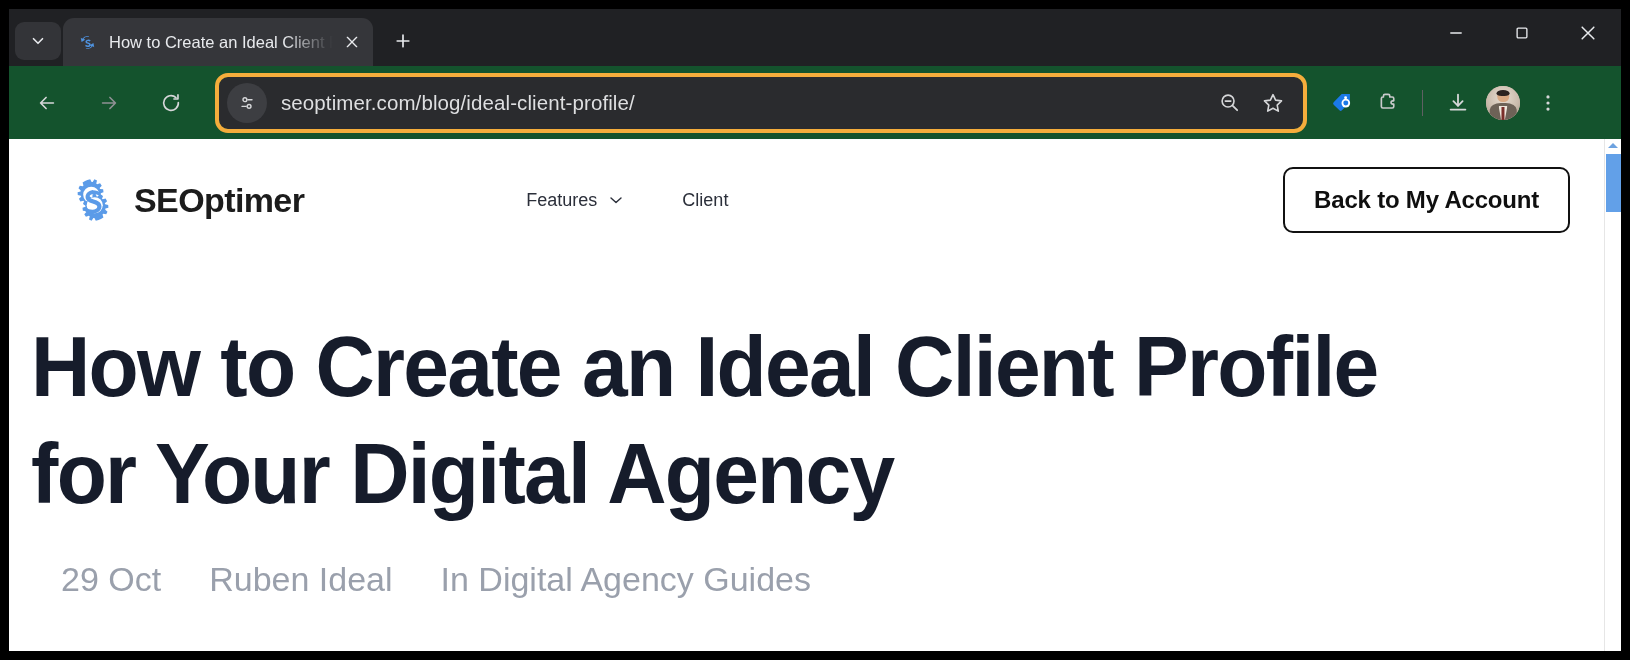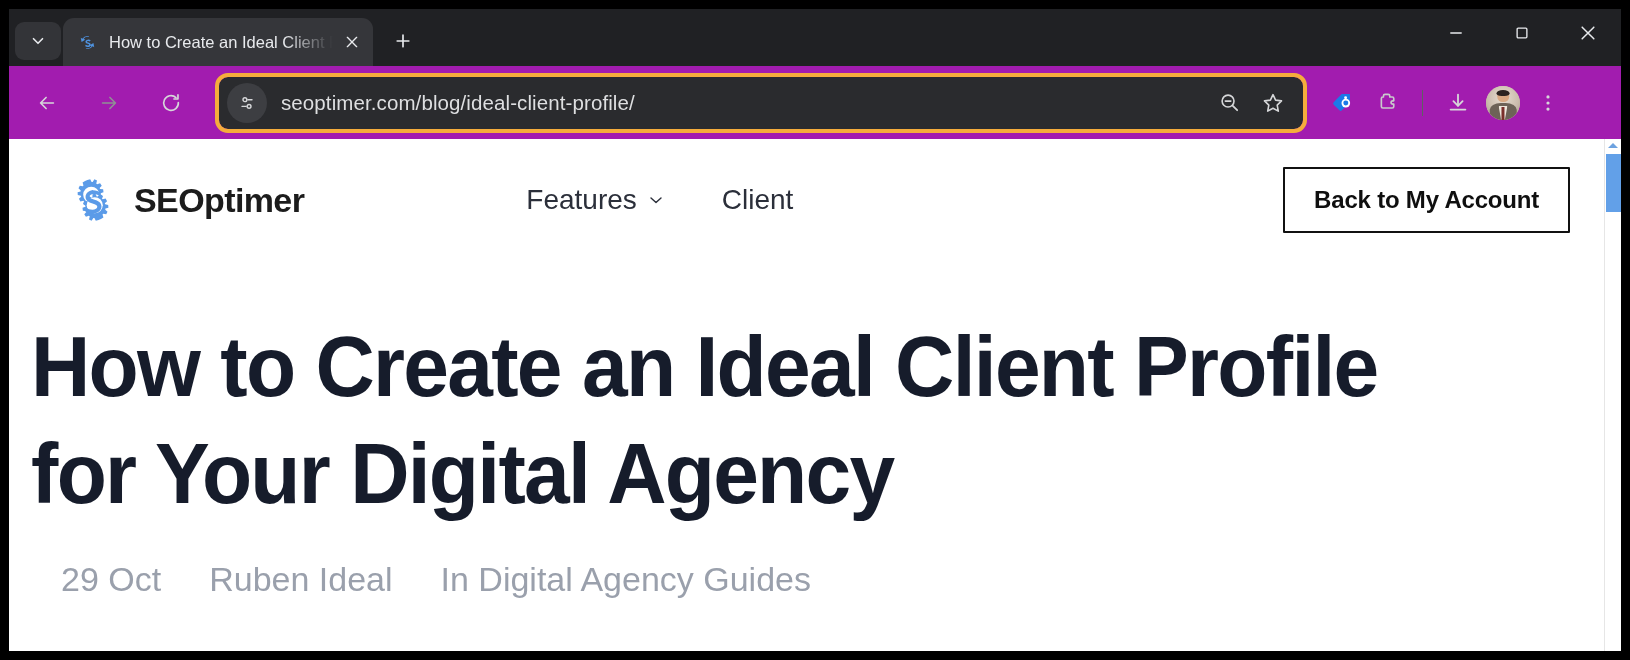--- a/index.html
+++ b/index.html
@@ -126,21 +126,21 @@
     height: 48px;
     display: flex;
     align-items: center;
     justify-content: center;
     cursor: pointer;
   }
 
   
   .toolbar {
     height: 73px;
-    background: #a21caf;
+    background: #14532d;
     display: flex;
     align-items: center;
     padding: 0 14px 0 16px;
     flex: 0 0 auto;
     position: relative;
   }
 
   .navbtn {
     width: 44px;
     height: 44px;
@@ -332,30 +332,30 @@
     display: flex;
     align-items: center;
     margin-left: 222px;
     gap: 56px;
     flex: 0 0 auto;
   }
   .navitem {
     display: flex;
     align-items: center;
     gap: 9px;
-    font-size: 28px;
+    font-size: 18px;
     color: #2b2f3a;
     cursor: pointer;
     white-space: nowrap;
   }
 
   .account-btn {
     margin-left: auto;
     border: 2.5px solid #111111;
-    border-radius: 1px;
+    border-radius: 10px;
     padding: 17px 29px;
     font-size: 24px;
     font-weight: bold;
     color: #0f0f0f;
     background: #ffffff;
     cursor: pointer;
     white-space: nowrap;
     letter-spacing: -0.2px;
   }
 

